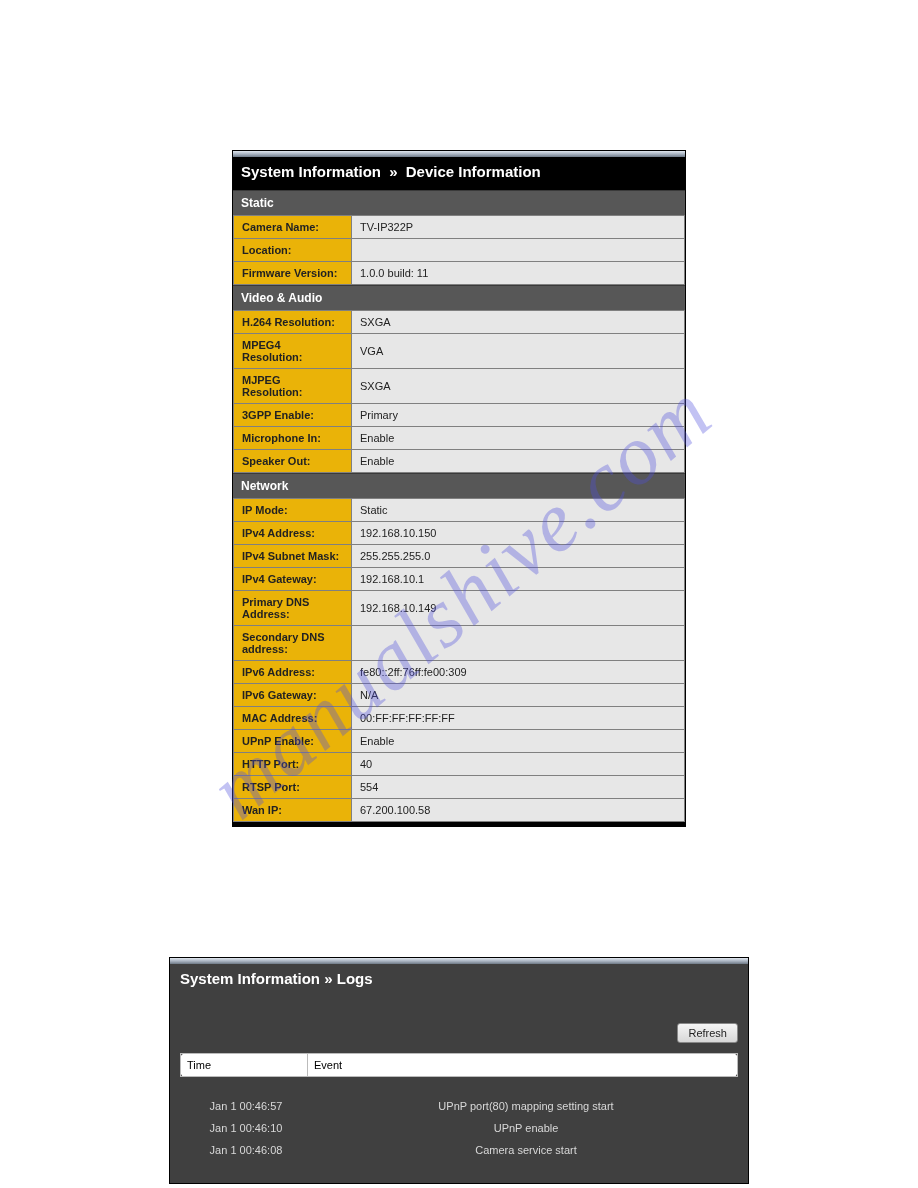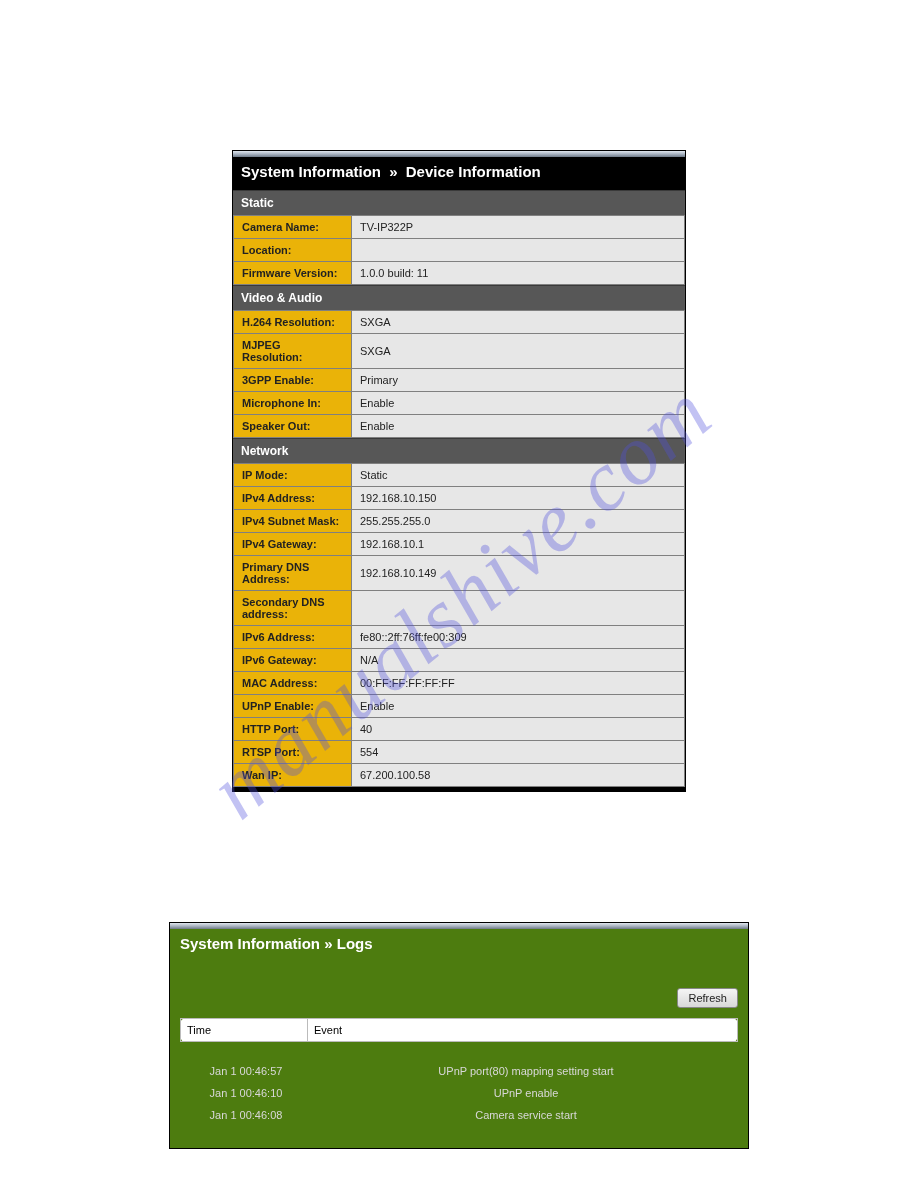--- a/index.html
+++ b/index.html
@@ -79,21 +79,21 @@
   }
   .panel-bottombar {
     height: 4px;
     background: #000;
   }
 
   
   .logs-panel {
     width: 580px;
     margin: 0 auto;
-    background: #4d7c0f;
+    background: #404040;
     border: 1px solid #000;
   }
   .logs-topbar {
     height: 6px;
     background: linear-gradient(to bottom, #e0e6ee 0%, #acb6c3 50%, #6f7a87 100%);
   }
   .logs-title {
     color: #fff;
     font-weight: bold;
     font-size: 15px;
@@ -170,20 +170,24 @@
     </tr>
   </tbody>
     </table>
 
   <div class="section-header">Video &amp; Audio</div>
   <table class="info-table">
     <tbody>
         <tr>
       <td class="label">H.264 Resolution:</td>
       <td class="value">SXGA</td>
+    </tr>
+    <tr>
+      <td class="label">MPEG4 Resolution:</td>
+      <td class="value">VGA</td>
     </tr>
     <tr>
       <td class="label">MJPEG Resolution:</td>
       <td class="value">SXGA</td>
     </tr>
     <tr>
       <td class="label">3GPP Enable:</td>
       <td class="value">Primary</td>
     </tr>
     <tr>

